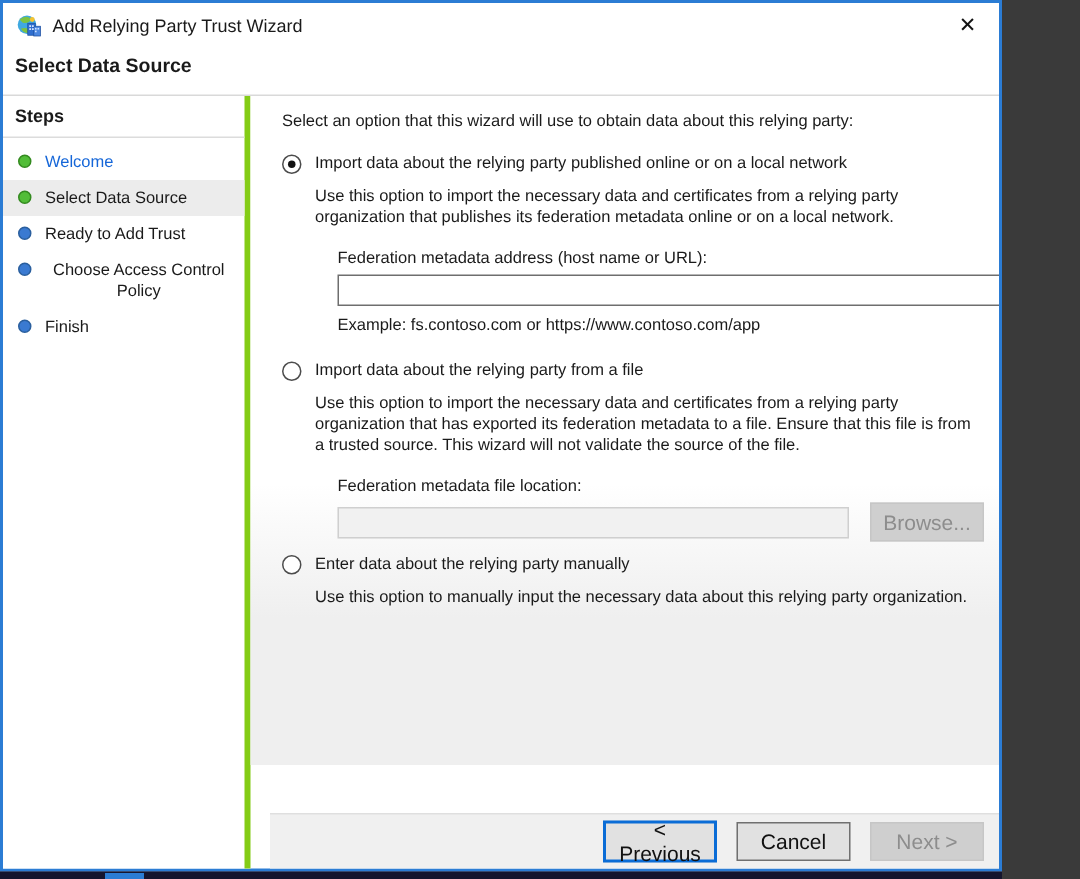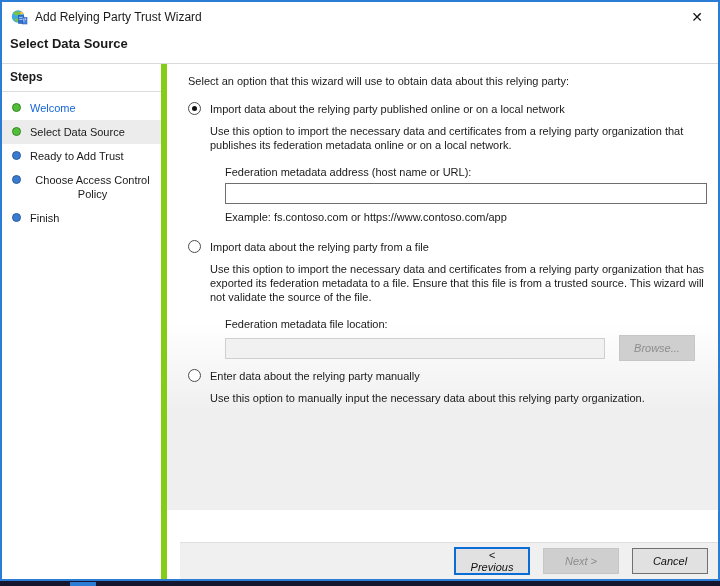--- a/index.html
+++ b/index.html
@@ -1,18 +1,18 @@
 <!DOCTYPE html>
 <html><head>
 <meta charset="utf-8">
 <style>
   html,body{margin:0;padding:0;background:#3a3a3a;}
   *{box-sizing:border-box;}
   .window{
-    position:relative;width:720px;height:586px;
+    position:relative;width:668px;height:586px;
     font-family:"Liberation Sans",sans-serif;color:#1a1a1a;
     background:#15152e;overflow:hidden;
   }
   .frame{
     position:absolute;top:0;left:0;right:0;bottom:5px;
     border:2px solid #2b7cd4;background:#fff;
     display:flex;flex-direction:column;
   }
   .taskbar-sliver{position:absolute;left:0;right:0;bottom:0;height:5px;background:#15152e;}
   .taskbar-notch{position:absolute;left:70px;bottom:0;width:26px;height:4px;background:#2b7cd4;}
@@ -24,57 +24,57 @@
   .close-btn{margin-left:auto;width:34px;height:26px;display:flex;align-items:center;justify-content:center;
     font-size:14px;color:#111;cursor:default;background:transparent;border:none;font-family:"DejaVu Sans",sans-serif;}
 
   
   .page-header{padding:4px 8px 12px 8px;border-bottom:1px solid #d9d9d9;background:#fff;flex:none;}
   .page-title{font-size:13px;font-weight:bold;margin:0;}
 
   .body{flex:1;display:flex;min-height:0;}
 
   
-  .sidebar{width:165px;flex:none;background:#fff;border-right:6px solid #84cc16;display:flex;flex-direction:column;}
+  .sidebar{width:165px;flex:none;background:#fff;border-right:4px solid #84cc16;display:flex;flex-direction:column;}
   .sidebar-title{font-size:12px;font-weight:bold;padding:6px 8px 7px 8px;border-bottom:1px solid #dcdcdc;}
   .steps{padding-top:4px;text-align:center;}
   .step{display:flex;align-items:flex-start;padding:5px 4px 5px 10px;font-size:11px;line-height:14px;}
   .step.current{background:#ececec;}
   .bullet{width:9px;height:9px;border-radius:50%;margin:2px 9px 0 0;flex:none;}
   .bullet.done{background:#52bd38;border:1px solid #338a1f;}
   .bullet.todo{background:#3a7ad1;border:1px solid #2a5f9e;}
   .step-label{max-width:125px;}
   .step-label.link{color:#1566d8;}
 
   
   .content-col{flex:1;display:flex;flex-direction:column;min-width:0;gap:32px;}
   .content-pane{
     flex:1;min-height:0;overflow:hidden;
     padding:10px 10px 0 21px;font-size:11px;line-height:14px;
     background:linear-gradient(to bottom,#ffffff 0%,#ffffff 58%,#efefef 78%,#efefef 100%);
   }
   .instruction{margin:0 0 14px 0;}
-  .option-row{display:flex;align-items:flex-start;margin:0 0 8px 0;}
+  .option-row{display:flex;align-items:center;margin:0 0 8px 0;}
   .radio{width:13px;height:13px;border:1px solid #4c4c4c;border-radius:50%;background:#fff;position:relative;flex:none;margin-right:9px;}
   .radio.checked::after{content:"";position:absolute;left:3px;top:3px;right:3px;bottom:3px;background:#111;border-radius:50%;}
   .desc{margin:0 0 13px 22px;max-width:502px;}
   .field-label{margin:0 0 4px 37px;}
   .text-input{margin-left:37px;width:482px;height:21px;border:1px solid #6e6e6e;background:#fff;
     font-family:"Liberation Sans",sans-serif;font-size:11px;padding:0 4px;display:block;}
   .text-input:disabled{background:#f1f1f1;border:1px solid #cfcfcf;}
   .file-row{display:flex;align-items:center;margin-left:37px;gap:14px;}
   .file-row .text-input{margin-left:0;width:380px;}
   .example{margin:6px 0 16px 37px;}
   .spacer-lg{height:8px;}
 
   
   .footer{flex:none;height:37px;background:#f0f0f0;border-top:1px solid #dfdfdf;
     display:flex;align-items:center;justify-content:flex-end;gap:13px;padding:0 10px;margin-left:13px;}
-  .btn{width:76px;height:23px;font-family:"Liberation Sans",sans-serif;font-size:11px;color:#111;
-    background:#e1e1e1;border:1px solid #707070;display:flex;align-items:center;justify-content:center;padding:12px;font-style:italic;}
+  .btn{width:76px;height:23px;font-family:"Liberation Sans",sans-serif;font-size:14px;color:#111;
+    background:#e1e1e1;border:1px solid #707070;display:flex;align-items:center;justify-content:center;padding:12px;}
   .btn.focused{border:2px solid #0a6cd6;}
   .btn:disabled{background:#cfcfcf;border:1px solid #c6c6c6;color:#8d8d8d;}
 </style>
 </head>
 <body>
 
 <div class="window">
   <div class="frame">
 
     <div class="titlebar">
@@ -160,22 +160,22 @@
           <div class="option-row">
             <span class="radio"></span>
             <span>Enter data about the relying party manually</span>
           </div>
           <p class="desc">Use this option to manually input the necessary data about this relying party organization.</p>
 
         </div>
 
         <div class="footer">
           <button class="btn focused">&lt; Previous</button>
+          <button class="btn">Cancel</button>
           <button class="btn" disabled="">Next &gt;</button>
-          <button class="btn">Cancel</button>
         </div>
       </div>
 
     </div>
   </div>
 
   <div class="taskbar-sliver">
     <div class="taskbar-notch"></div>
   </div>
 </div>

